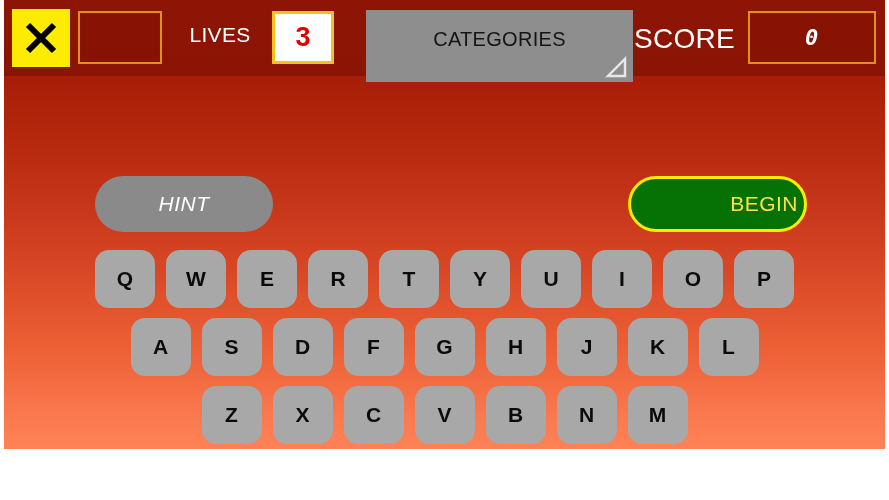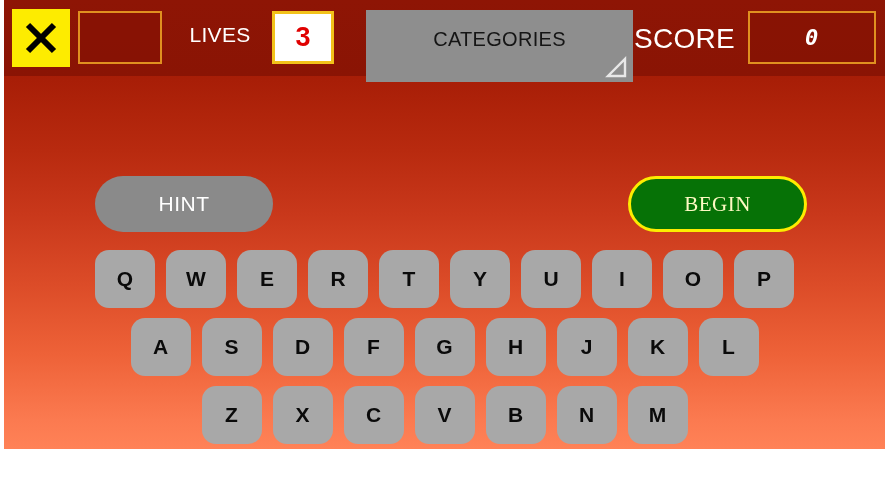--- a/index.html
+++ b/index.html
@@ -181,37 +181,39 @@
     width: 178px;
     height: 56px;
     background: #8a8a8a;
     border: 0;
     border-radius: 28px;
     color: #ffffff;
     font-size: 21px;
     font-family: "Liberation Sans", sans-serif;
     letter-spacing: 0.5px;
     cursor: pointer;
+    font-style: italic;
   }
 
   #begin-button {
     position: absolute;
     left: 624px;
     top: 176px;
     width: 179px;
     height: 56px;
     background: #067206;
     border: 3px solid #fdec00;
     border-radius: 28px;
-    color: #fef9c3;
+    color: #fde047;
     font-size: 21px;
-    font-family: Liberation Serif, serif;
+    font-family: Liberation Sans, sans-serif;
     letter-spacing: 0.5px;
     cursor: pointer;
     box-sizing: border-box;
+    text-align: right;
   }
 
   
   #keyboard {
     position: absolute;
     left: 0;
     top: 250px;
     width: 881px;
   }
   .kb-row {

